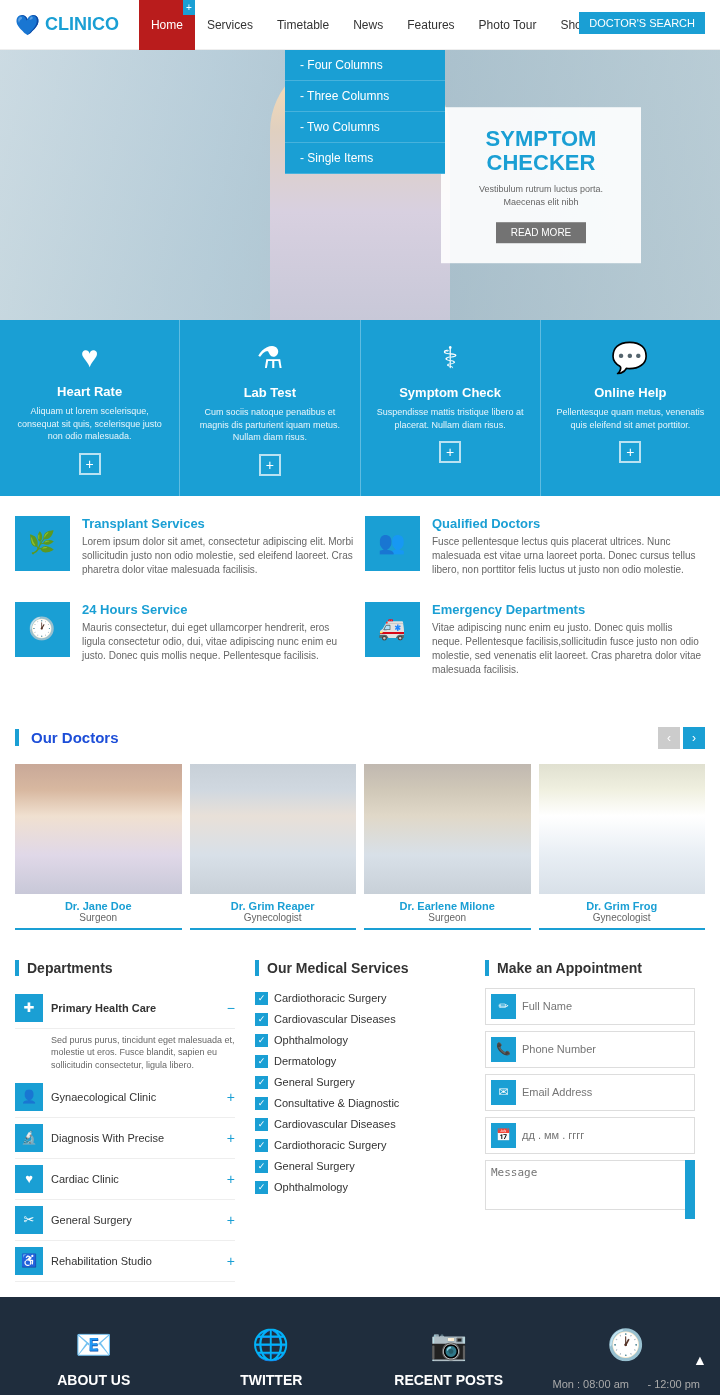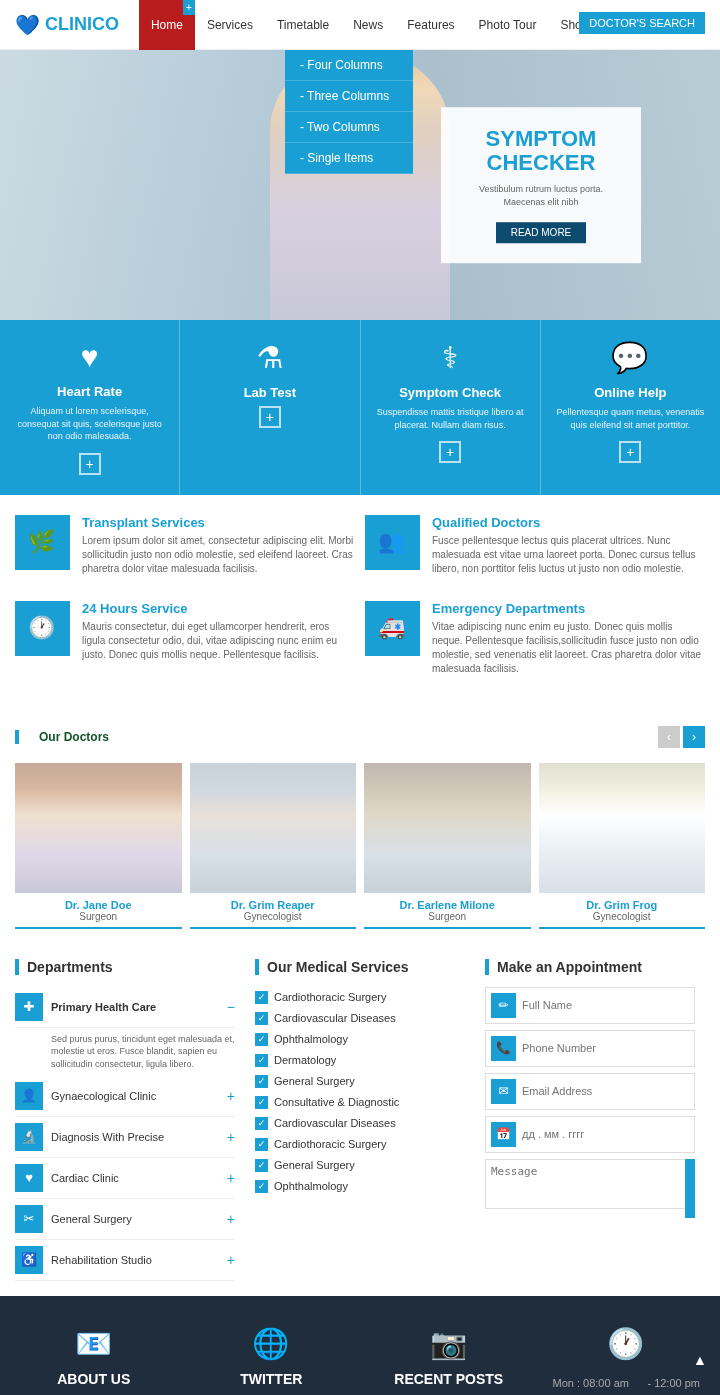--- a/index.html
+++ b/index.html
@@ -8,28 +8,28 @@
     
     .header { background: #fff; display: flex; align-items: center; height: 50px; padding: 0 15px; border-bottom: 1px solid #eee; position: relative; z-index: 100; }
     .logo { display: flex; align-items: center; color: #1a9fd4; font-weight: bold; font-size: 18px; margin-right: 20px; }
     nav { display: flex; align-items: center; height: 100%; }
     .nav-item { padding: 0 12px; height: 50px; display: flex; align-items: center; font-size: 12px; color: #333; cursor: pointer; text-decoration: none; }
     .nav-item.active { background: #b91c1c; color: #fff; position: relative; }
     .nav-item.active::after { content: '+'; position: absolute; top: 0; right: 0; background: #1a9fd4; color: #fff; font-size: 10px; padding: 2px 3px; }
     .doctors-search-btn { position: absolute; right: 15px; top: 12px; background: #1a9fd4; color: #fff; padding: 5px 10px; font-size: 11px; border: none; cursor: pointer; }
 
     
-    .dropdown-menu { position: absolute; top: 50px; left: 285px; background: #1a9fd4; color: #fff; width: 128px; z-index: 200; }
+    .dropdown-menu { position: absolute; top: 50px; left: 285px; background: #1a9fd4; color: #fff; width: 160px; z-index: 200; }
     .dropdown-item { padding: 8px 15px; font-size: 12px; color: #fff; cursor: pointer; border-bottom: 1px solid rgba(255,255,255,0.2); }
 
     
     .hero { position: relative; height: 270px; overflow: hidden; background: #b8d8e8; }
     .hero-overlay { position: absolute; right: 79px; top: 50%; transform: translateY(-50%); background: rgba(255,255,255,0.9); padding: 20px; width: 200px; text-align: center; }
     .symptom-title { font-size: 22px; font-weight: bold; color: #1a9fd4; line-height: 1.1; }
-    .read-more-btn { background: #0c4a6e; color: #fff; border: none; padding: 5px 15px; font-size: 10px; cursor: pointer; margin-top: 5px; }
+    .read-more-btn { background: #737373; color: #fff; border: none; padding: 5px 15px; font-size: 10px; cursor: pointer; margin-top: 5px; }
 
     
     .feature-cards { display: flex; background: #1a9fd4; }
     .feature-card { flex: 1; padding: 20px 10px; text-align: center; border-right: 1px solid rgba(255,255,255,0.3); color: #fff; }
     .feature-card:last-child { border-right: none; }
     .feature-icon { font-size: 30px; margin-bottom: 10px; }
     .feature-title { font-size: 13px; font-weight: bold; margin-bottom: 6px; }
     .feature-text { font-size: 9px; line-height: 1.4; opacity: 0.9; margin-bottom: 10px; }
     .feature-plus { width: 22px; height: 22px; border: 2px solid rgba(255,255,255,0.7); display: flex; align-items: center; justify-content: center; margin: 0 auto; color: #fff; font-size: 14px; cursor: pointer; }
 
@@ -38,21 +38,21 @@
     .service-item { display: flex; margin-bottom: 15px; }
     .service-icon-box { width: 55px; height: 55px; background: #1a9fd4; display: flex; align-items: center; justify-content: center; flex-shrink: 0; margin-right: 12px; }
     .service-icon-box .icon { color: #fff; font-size: 22px; }
     .service-info h3 { font-size: 13px; color: #1a9fd4; margin-bottom: 4px; }
     .service-info p { font-size: 10px; color: #666; line-height: 1.4; }
     .services-grid { display: grid; grid-template-columns: 1fr 1fr; gap: 10px; }
 
     
     .doctors-section { padding: 15px; }
     .section-header { display: flex; align-items: center; justify-content: space-between; margin-bottom: 15px; }
-    .section-title { font-size: 12px; color: #14532d; border-left: 4px solid #1a9fd4; padding-left: 20px; }
+    .section-title { font-size: 15px; color: #1d4ed8; border-left: 4px solid #1a9fd4; padding-left: 12px; }
     .nav-arrows { display: flex; gap: 3px; }
     .nav-arrow { width: 22px; height: 22px; background: #ccc; color: #fff; display: flex; align-items: center; justify-content: center; cursor: pointer; font-size: 12px; }
     .nav-arrow.active { background: #1a9fd4; }
     .doctors-grid { display: grid; grid-template-columns: repeat(4, 1fr); gap: 8px; }
     .doctor-card { text-align: center; }
     .doctor-photo { width: 100%; height: 130px; background: #ddd; overflow: hidden; margin-bottom: 6px; }
     .doctor-name { font-size: 11px; color: #1a9fd4; font-weight: bold; }
     .doctor-title { font-size: 10px; color: #666; }
     .doctor-divider { width: 100%; height: 2px; background: #1a9fd4; margin-top: 5px; }
 
@@ -150,20 +150,21 @@
 <div class="feature-cards">
   <div class="feature-card">
     <div class="feature-icon">♥</div>
     <div class="feature-title">Heart Rate</div>
     <div class="feature-text">Aliquam ut lorem scelerisque, consequat sit quis, scelerisque justo non odio malesuada.</div>
     <div class="feature-plus">+</div>
   </div>
   <div class="feature-card">
     <div class="feature-icon">⚗</div>
     <div class="feature-title">Lab Test</div>
+    <div class="feature-text">Cum sociis natoque penatibus et magnis dis parturient iquam metus. Nullam diam risus.</div>
     <div class="feature-plus">+</div>
   </div>
   <div class="feature-card">
     <div class="feature-icon">⚕</div>
     <div class="feature-title">Symptom Check</div>
     <div class="feature-text">Suspendisse mattis tristique libero at placerat. Nullam diam risus.</div>
     <div class="feature-plus">+</div>
   </div>
   <div class="feature-card">
     <div class="feature-icon">💬</div>

